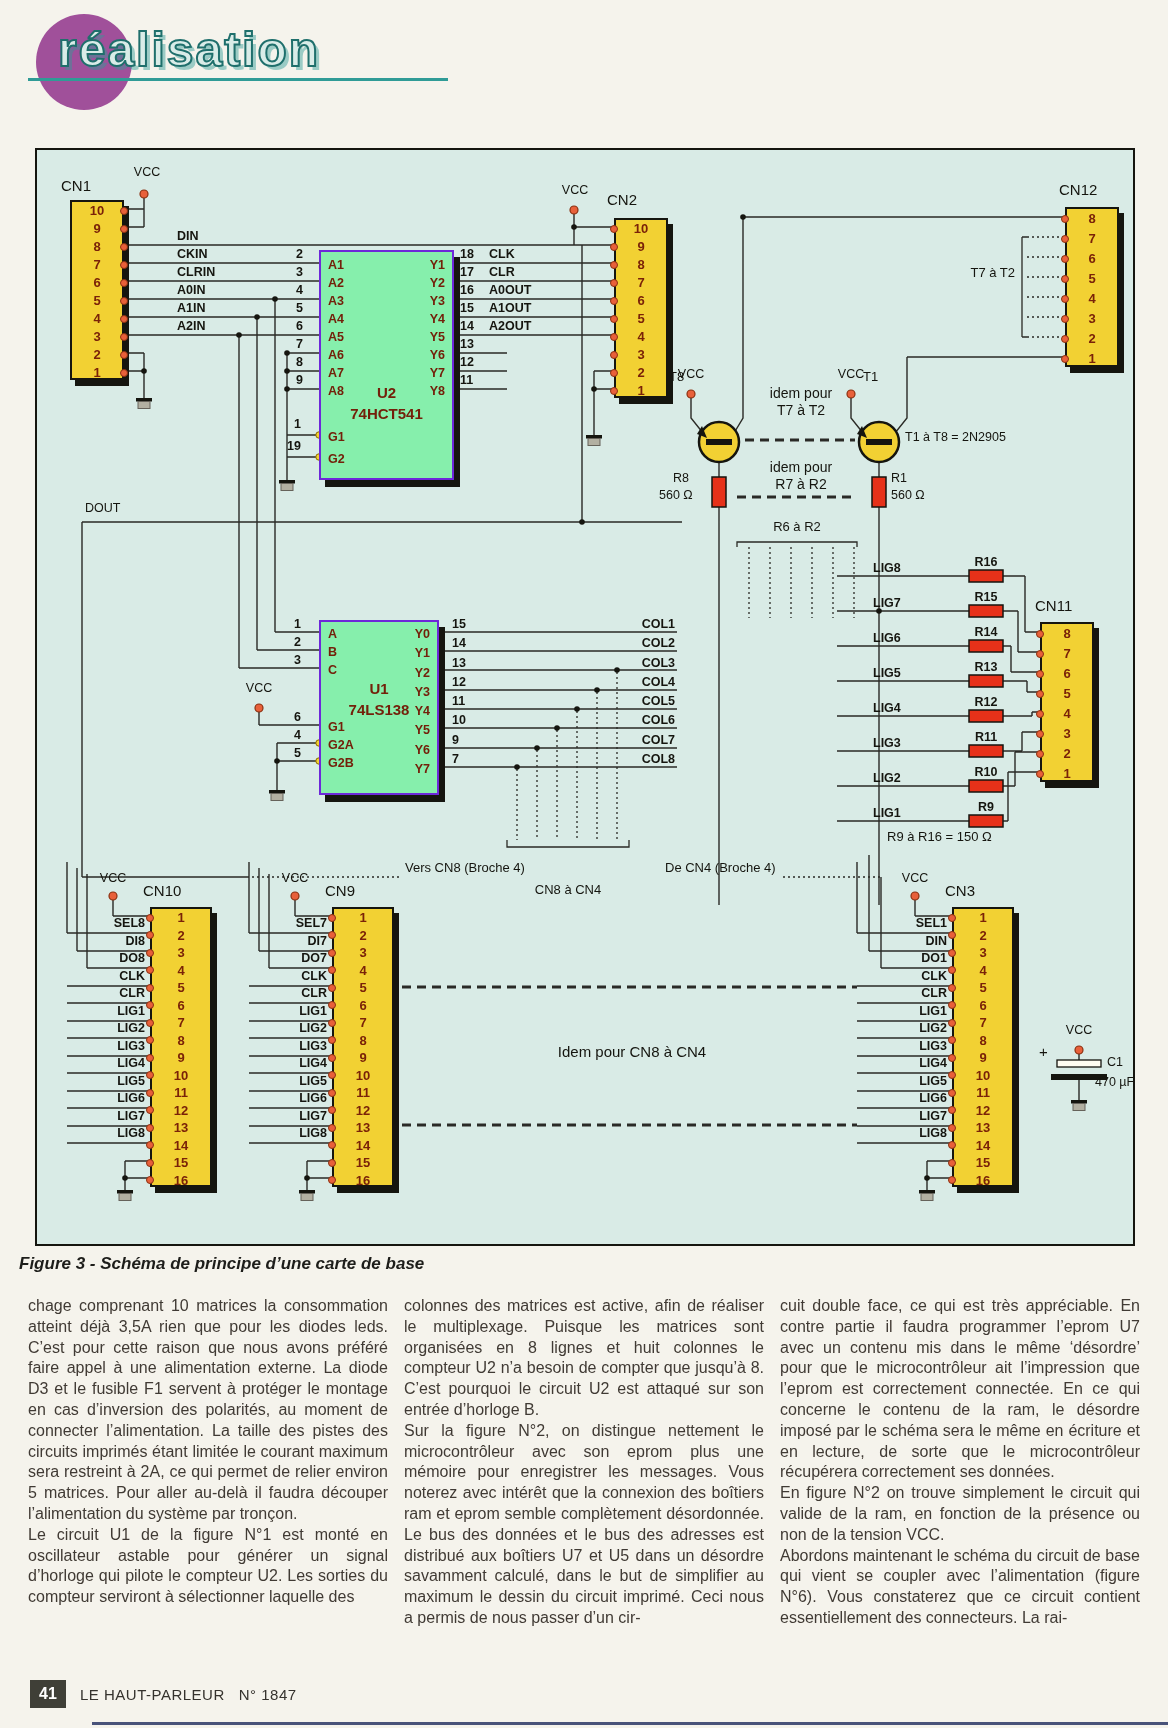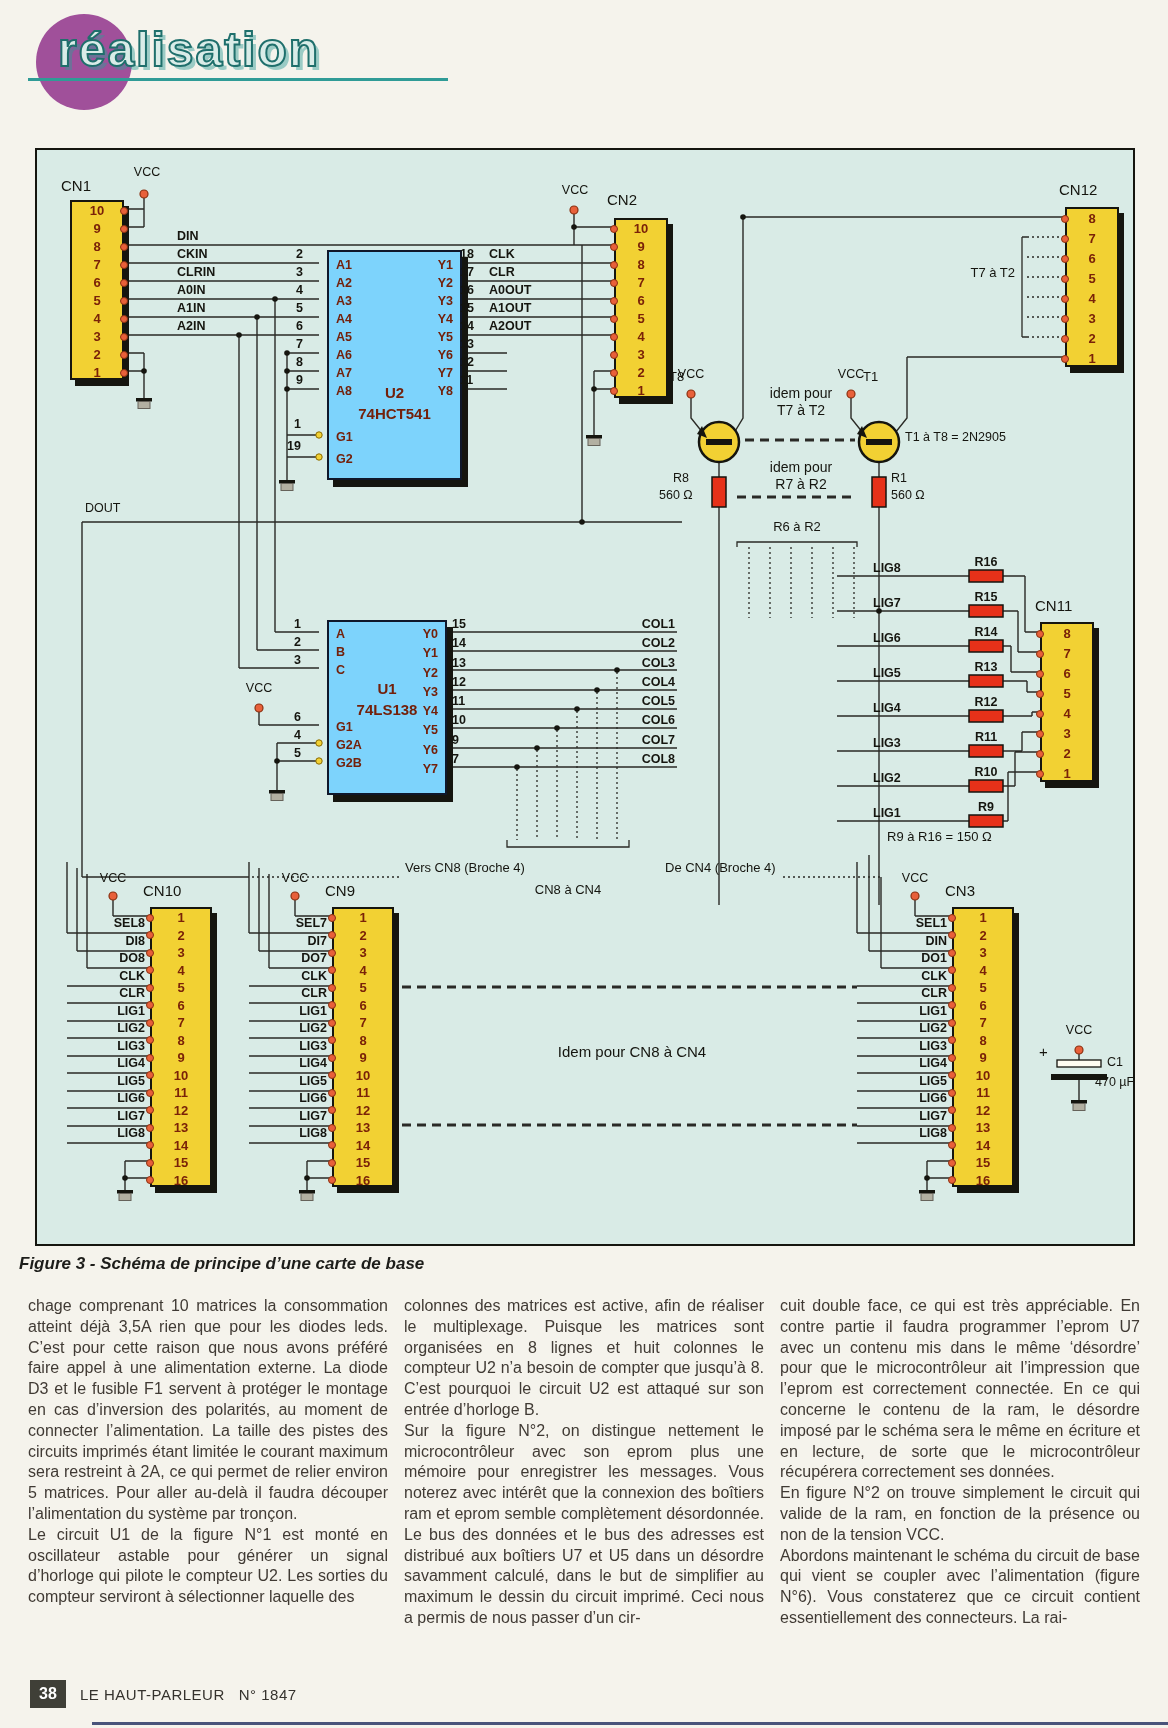--- a/index.html
+++ b/index.html
@@ -18,21 +18,21 @@
   .conn-lbl{font-size:15px;}
   .conn{position:absolute;background:#f2d133;border:2px solid #15150f;box-shadow:5px 6px 0 #15150f;box-sizing:border-box;}
   .rows{position:absolute;}
   .rows div{height:var(--p);line-height:var(--p);white-space:nowrap;}
   .pins{left:0;top:0;right:0;}
   .pins div{text-align:center;font-weight:bold;color:#7a2208;font-size:13px;position:relative;}
   .dots-left  div::before{content:"";position:absolute;left:-6px;top:50%;margin-top:-4px;width:8px;height:8px;border-radius:50%;
      background:#e8603a;border:1px solid #8a3010;box-sizing:border-box;}
   .dots-right div::after {content:"";position:absolute;right:-6px;top:50%;margin-top:-4px;width:8px;height:8px;border-radius:50%;
      background:#e8603a;border:1px solid #8a3010;box-sizing:border-box;}
-  .ic{position:absolute;background:#7dd3fc;border:2px solid #0f172a;box-shadow:6px 7px 0 #15150f;box-sizing:border-box;margin-left:8px;}
+  .ic{position:absolute;background:#86efac;border:2px solid #6d28d9;box-shadow:6px 7px 0 #15150f;box-sizing:border-box;}
   .ic .rows div{font-weight:bold;color:#73200a;font-size:12.5px;}
   .ic-title{position:absolute;left:0;right:0;text-align:center;font-weight:bold;color:#73200a;font-size:15px;line-height:1.4;}
   .numcol div{font-weight:bold;color:#15150f;font-size:12.5px;}
   .sigcol div{font-weight:bold;color:#15150f;font-size:12.5px;}
   .r{text-align:right;}
   
   .caption{position:absolute;left:19px;top:1254px;font-size:17px;font-weight:bold;font-style:italic;color:#1d1d1a;}
   .article{position:absolute;left:28px;top:1296px;width:1112px;display:flex;gap:16px;}
   .article .col{flex:1;}
   .article .col div{font-family:Liberation Sans, sans-serif;font-size:16px;line-height:1.3;text-align:justify;color:#403a34;}
@@ -585,18 +585,18 @@
       <div>colonnes des matrices est active, afin de réaliser le multiplexage. Puisque les matrices sont organisées en 8 lignes et huit colonnes le compteur U2 n’a besoin de compter que jusqu’à 8. C’est pourquoi le circuit U2 est attaqué sur son entrée d’horloge B.</div>
       <div>Sur la figure N°2, on distingue nettement le microcontrôleur avec son eprom plus une mémoire pour enregistrer les messages. Vous noterez avec intérêt que la connexion des boîtiers ram et eprom semble complètement désordonnée. Le bus des données et le bus des adresses est distribué aux boîtiers U7 et U5 dans un désordre savamment calculé, dans le but de simplifier au maximum le dessin du circuit imprimé. Ceci nous a permis de nous passer d’un cir-</div>
     </div>
   <div class="col">
       <div>cuit double face, ce qui est très appréciable. En contre partie il faudra programmer l’eprom U7 avec un contenu mis dans le même ‘désordre’ pour que le microcontrôleur ait l’impression que l’eprom est correctement connectée. En ce qui concerne le contenu de la ram, le désordre imposé par le schéma sera le même en écriture et en lecture, de sorte que le microcontrôleur récupérera correctement ses données.</div>
       <div>En figure N°2 on trouve simplement le circuit qui valide de la ram, en fonction de la présence ou non de la tension VCC.</div>
       <div>Abordons maintenant le schéma du circuit de base qui vient se coupler avec l’alimentation (figure N°6). Vous constaterez que ce circuit contient essentiellement des connecteurs. La rai-</div>
     </div>
 </div>
 
-<div class="pgnum">38</div>
+<div class="pgnum">41</div>
 <div class="mag">
   <span>LE HAUT-PARLEUR</span>&nbsp;&nbsp;
   <span>N° 1847</span>
 </div>
 <div class="foot-rule"></div>
 
 </body></html>

